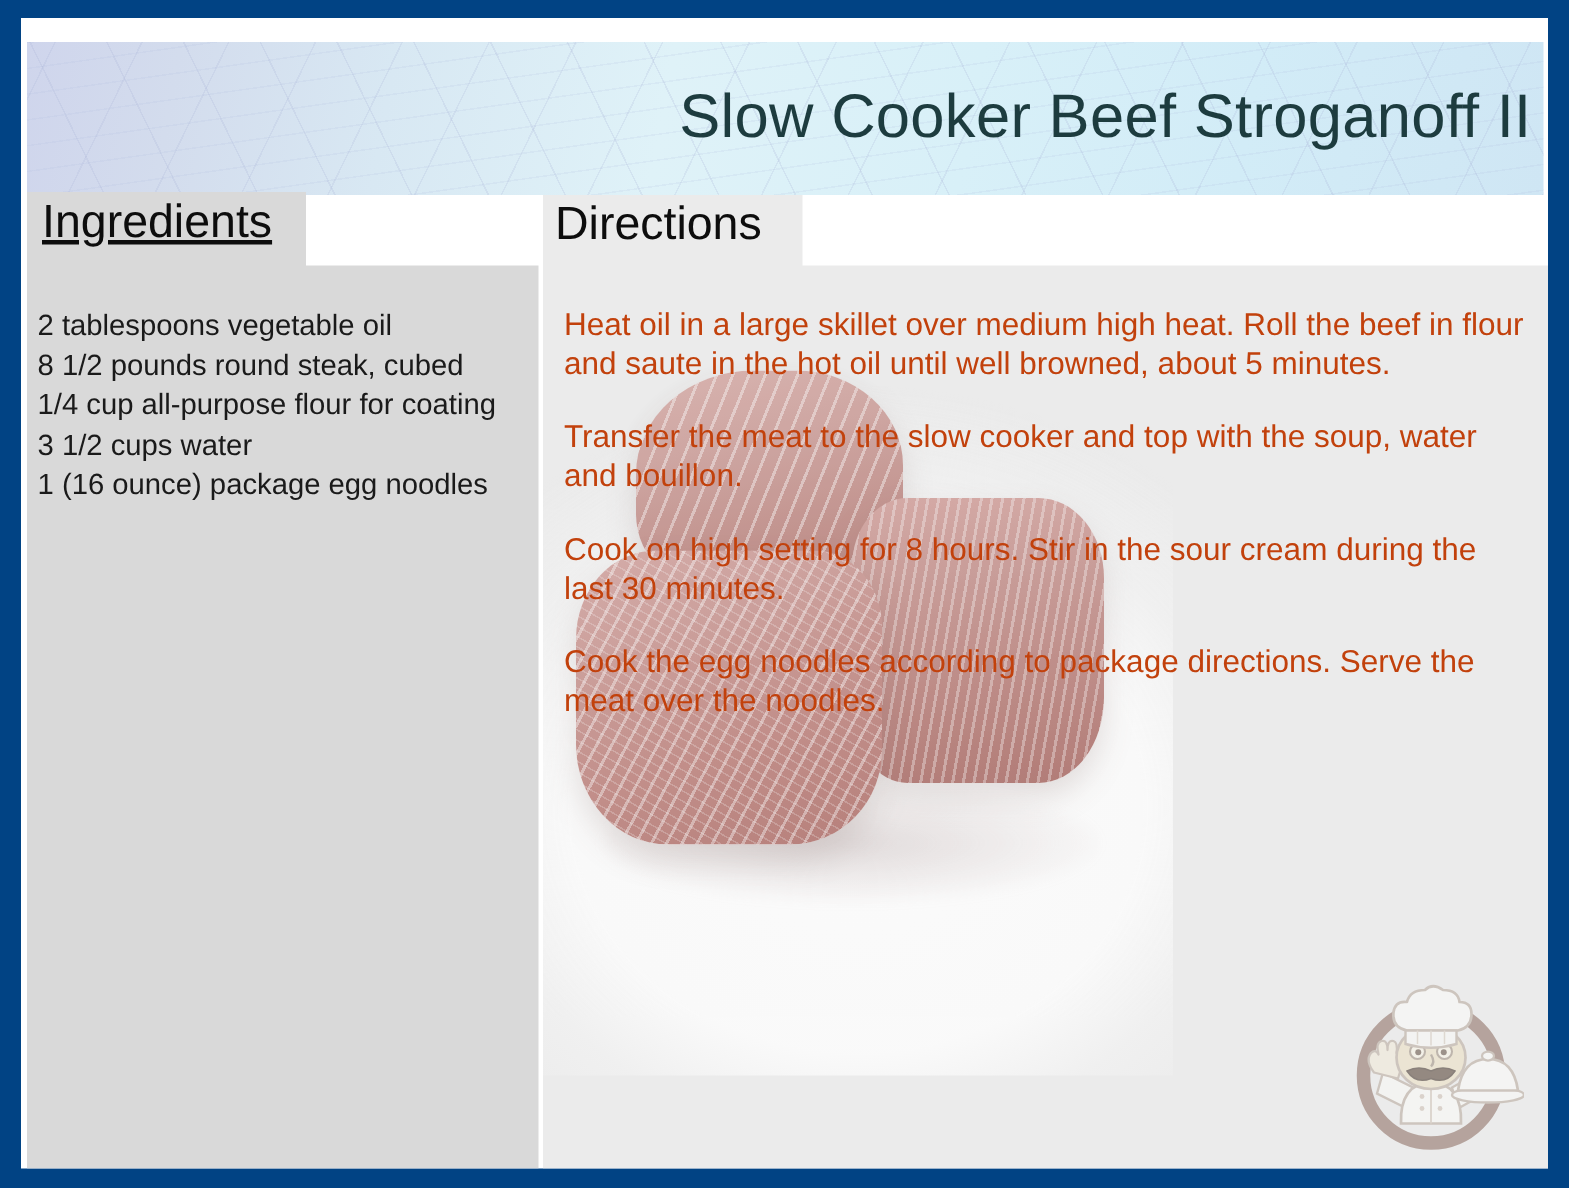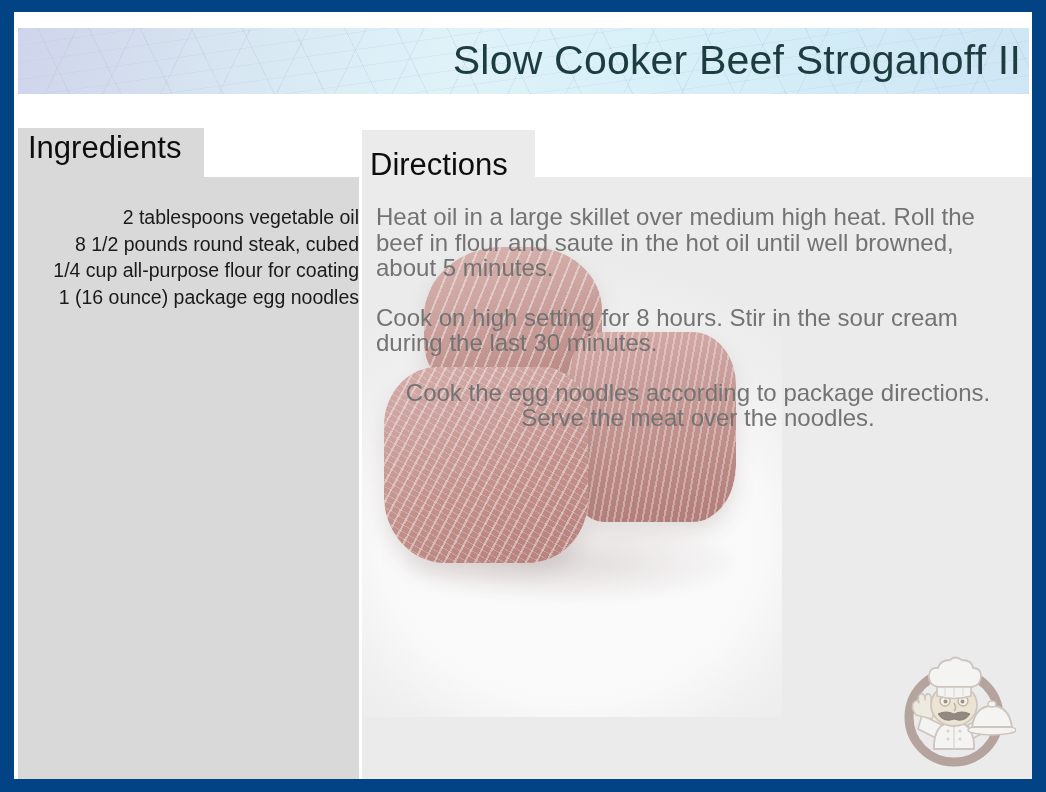--- a/index.html
+++ b/index.html
@@ -29,21 +29,21 @@
     background: #ffffff;
     overflow: hidden;
   }
 
   
   .title-banner {
     position: absolute;
     left: 4px;
     top: 16px;
     width: 1011px;
-    height: 66px;
+    height: 102px;
     background:
       repeating-linear-gradient(64deg,
         rgba(168,178,214,0.22) 0px,
         rgba(168,178,214,0.22) 1px,
         rgba(255,255,255,0) 1px,
         rgba(255,255,255,0) 46px),
       repeating-linear-gradient(-64deg,
         rgba(168,178,214,0.20) 0px,
         rgba(168,178,214,0.20) 1px,
         rgba(255,255,255,0) 1px,
@@ -88,20 +88,21 @@
   }
 
   .ingredients-tab .tab-label {
     position: absolute;
     left: 10px;
     top: 2px;
     font-size: 31px;
     font-weight: 400;
     color: #0d0d0d;
     white-space: nowrap;
+    text-decoration: underline;
   }
 
   .ingredients-panel {
     position: absolute;
     left: 4px;
     top: 165px;
     width: 341px;
     height: 602px;
     background: #d9d9d9;
   }
@@ -110,42 +111,40 @@
     position: absolute;
     left: 7px;
     top: 27px;
     width: 334px;
     font-size: 19.5px;
     line-height: 26.6px;
     color: #1a1a1a;
   }
   .ingredients-list .ing-item {
     white-space: pre-wrap;
-    text-align: right;
   }
 
   
   .directions-tab {
     position: absolute;
     left: 348px;
     top: 118px;
     width: 173px;
     height: 50px;
     background: #ebebeb;
   }
 
   .directions-tab .tab-label {
     position: absolute;
     left: 8px;
     top: 1px;
     font-size: 31px;
     font-weight: 400;
     color: #0d0d0d;
     white-space: nowrap;
-    margin-top: 16px;
   }
 
   .directions-panel {
     position: absolute;
     left: 348px;
     top: 165px;
     width: 670px;
     height: 602px;
     background: #ebebeb;
     overflow: hidden;
@@ -221,26 +220,26 @@
     background: radial-gradient(ellipse at 50% 50%,
       rgba(150,125,125,0.30) 0%, rgba(180,160,160,0.12) 55%, rgba(255,255,255,0) 78%);
     filter: blur(4px);
   }
 
   .directions-body {
     position: absolute;
     left: 14px;
     top: 27px;
     width: 644px;
-    font-size: 24px;
+    font-size: 21px;
     line-height: 25.5px;
-    color: #737373;
+    color: #c2410c;
   }
   .directions-body p { margin-bottom: 24px; }
-  .directions-body p:last-child { margin-bottom: 1px; text-align: center; }
+  .directions-body p:last-child { margin-bottom: 1px; }
 
   
   .chef-logo {
     position: absolute;
     right: 16px;
     bottom: 8px;
     width: 124px;
     height: 118px;
     opacity: 0.55;
   }
@@ -257,40 +256,42 @@
 
     <div class="ingredients-tab">
       <div class="tab-label">Ingredients</div>
     </div>
 
     <div class="ingredients-panel">
       <div class="ingredients-list">
         <div class="ing-item">2 tablespoons vegetable oil</div>
         <div class="ing-item">8 1/2 pounds round steak, cubed</div>
         <div class="ing-item">1/4 cup all-purpose flour for coating</div>
+        <div class="ing-item">3 1/2 cups water</div>
         <div class="ing-item">1 (16 ounce) package egg noodles</div>
       </div>
     </div>
 
     <div class="directions-tab">
       <div class="tab-label">Directions</div>
     </div>
 
     <div class="directions-panel">
 
       <div class="beef-photo">
         <div class="plate"></div>
         <div class="cube-shadow"></div>
         <div class="cube cube-back"></div>
         <div class="cube cube-right"></div>
         <div class="cube cube-left"></div>
       </div>
 
       <div class="directions-body">
         <p>Heat oil in a large skillet over medium high heat. Roll the beef in flour and saute in the hot oil until well browned, about 5 minutes.</p>
+        <p>Transfer the meat to the slow cooker and top with the soup, water and bouillon.</p>
         <p>Cook on high setting for 8 hours. Stir in the sour cream during the last 30 minutes.</p>
         <p>Cook the egg noodles according to package directions. Serve the meat over the noodles.</p>
       </div>
     </div>
 
     <svg class="chef-logo" viewBox="0 0 124 118">
 
       <circle cx="62" cy="64" r="45" fill="none" stroke="#8a6a5e" stroke-width="9"></circle>
 
       <path d="M30 62 L50 72 L46 86 L26 76 Z" fill="#fbfbf7" stroke="#b6a79a" stroke-width="1.6"></path>

